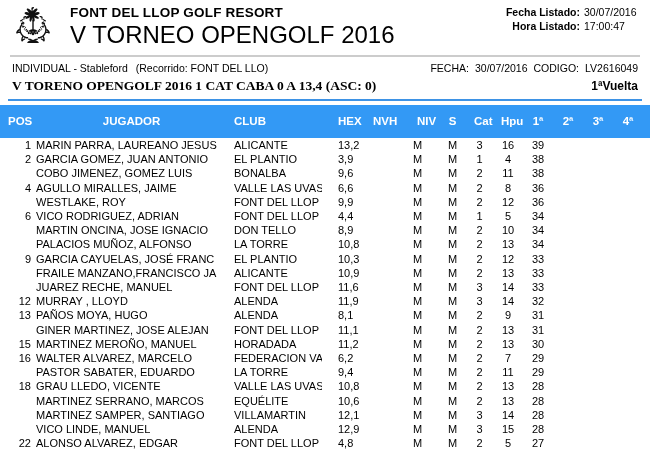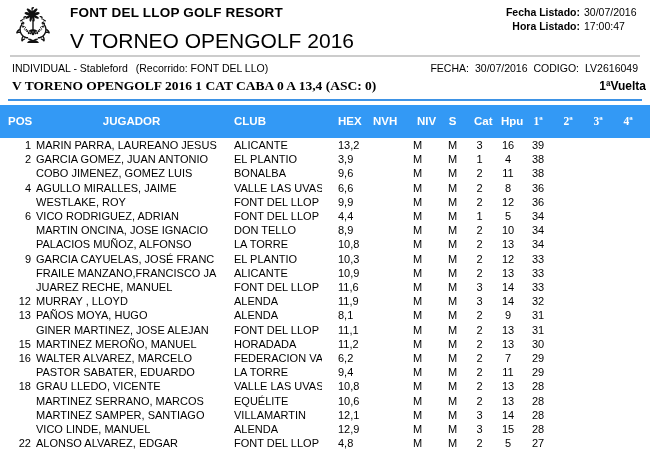--- a/index.html
+++ b/index.html
@@ -18,22 +18,22 @@
   .logo {
     position: absolute; left: 10px; top: 4px;
     width: 46px; height: 44px;
   }
   .title-block { position: absolute; left: 70px; top: 4px; }
   .resort-name {
     font-size: 13.5px; font-weight: bold; letter-spacing: .2px;
     line-height: 17px; white-space: nowrap;
   }
   .tourney-name {
-    font-size: 21px; font-weight: normal; line-height: 25px;
-    white-space: nowrap; margin-top: 7px;
+    font-size: 24px; font-weight: normal; line-height: 25px;
+    white-space: nowrap; margin-top: 1px;
   }
   .listado {
     position: absolute; right: 12px; top: 5px;
     font-size: 10.5px; line-height: 14px; text-align: right;
   }
   .listado .row { white-space: nowrap; }
   .listado .lbl { font-weight: bold; }
   .listado .val { display: inline-block; min-width: 58px; text-align: left; padding-left: 4px; }
 
   .hr-gray {
@@ -51,21 +51,21 @@
   .sub-right {
     position: absolute; right: 12px; top: 0;
     font-size: 10.5px; white-space: nowrap;
   }
   .sub-right .gap { display:inline-block; width: 6px; }
   .sub-line2 {
     position: absolute; left: 12px; top: 16px;
     font-size: 13.5px; font-weight: bold; white-space: nowrap; font-family: Liberation Serif, serif;
   }
   .vuelta {
-    position: absolute; right: 4px; top: 17px;
+    position: absolute; right: 12px; top: 17px;
     font-size: 12px; font-weight: bold; white-space: nowrap;
   }
 
   .hr-blue {
     position: absolute; left: 8px; right: 8px; top: 99px;
     height: 2px; background: #3d92e5;
   }
 
   
   .tbl-wrap { position: absolute; left: 0; top: 105px; width: 650px; }
@@ -114,21 +114,21 @@
 
   .th-pos  { text-align: left; padding-left: 8px !important; }
   .th-jug  { text-align: center; margin-top: 6px; }
   .th-club { text-align: left; padding-left: 7px !important; }
   .th-hex  { text-align: left; padding-left: 16px !important; }
   .th-nvh  { text-align: left; padding-left: 4px !important; }
   .th-niv  { text-align: left; }
   .th-s    { text-align: center; }
   .th-cat  { text-align: center; }
   .th-hpu  { text-align: center; }
-  .th-num  { text-align: center; font-family: Liberation Serif, serif; }
+  .th-num  { text-align: center; }
   .th-tot  { text-align: right; padding-right: 7px !important; }
 
   .td-pos  { text-align: right; padding-right: 5px !important; }
   .td-jug  { text-align: left; }
   .td-club { text-align: left; padding-left: 7px !important; }
   .td-hex  { text-align: left; padding-left: 16px !important; }
   .td-nvh  { text-align: left; }
   .td-niv  { text-align: left; padding-left: 4px !important; }
   .td-s    { text-align: center; }
   .td-cat  { text-align: center; }

